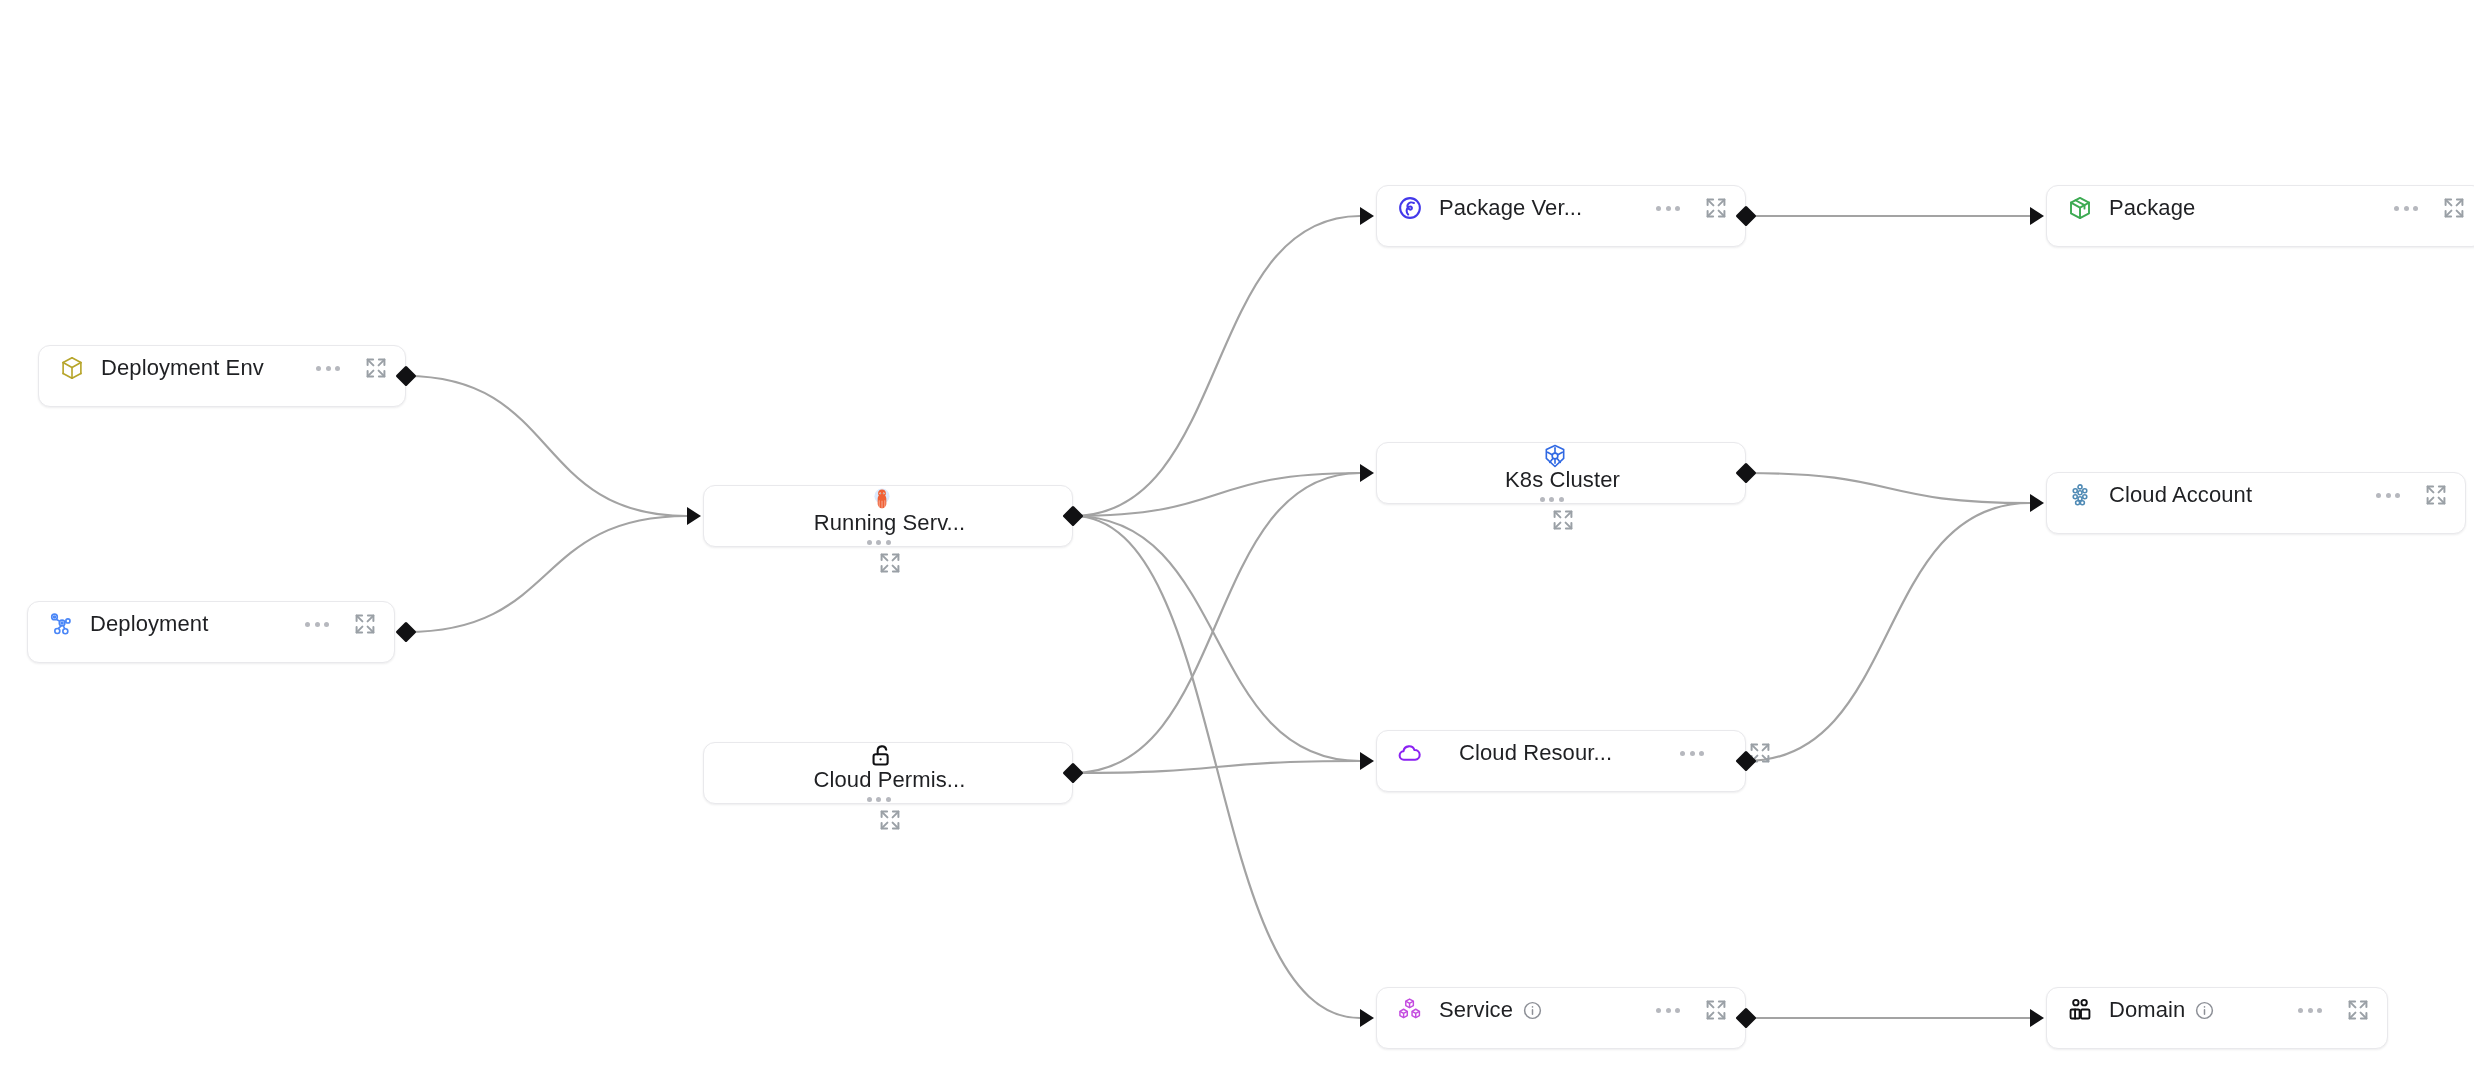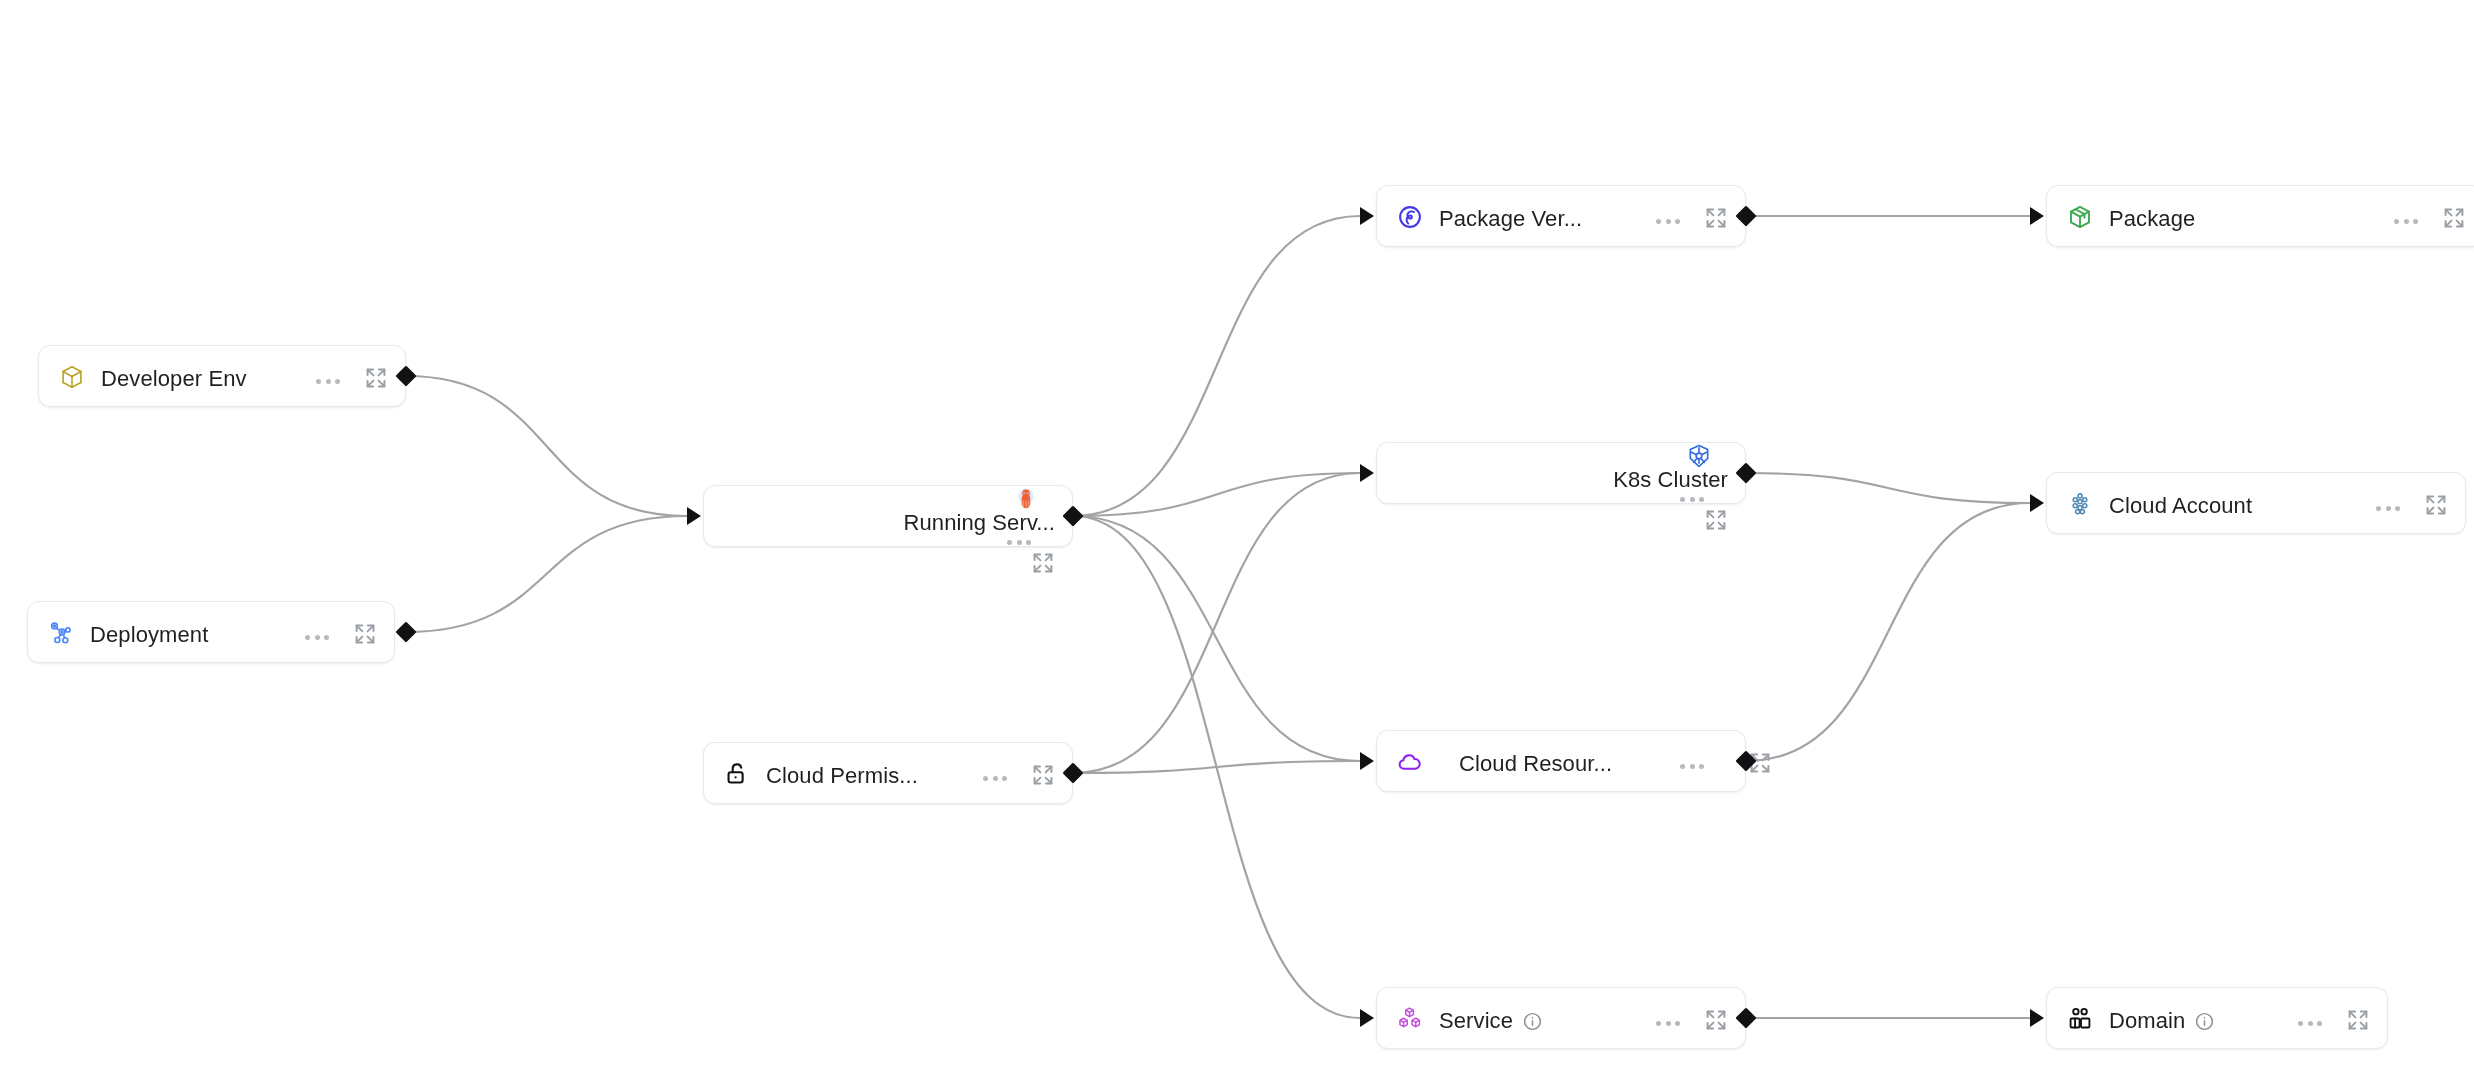--- a/index.html
+++ b/index.html
@@ -28,21 +28,21 @@
     stroke: #a3a3a3;
     stroke-width: 2.2;
   }
   .node {
     position: absolute;
     height: 62px;
     background: #ffffff;
     border: 1px solid #e9e9ec;
     border-radius: 12px;
     display: flex;
-    align-items: flex-end;
+    align-items: center;
     padding: 0 17px 16px 20px;
     box-shadow: 0 1px 2px rgba(16,24,40,0.045), 0 1px 3px rgba(16,24,40,0.035);
   }
   .node-icon {
     width: 26px; height: 26px;
     flex: 0 0 26px;
     display: flex;
     align-items: center;
     justify-content: center;
     margin-right: 16px;
@@ -125,21 +125,21 @@
         <path d="M3.8 7 12 11.6 20.2 7"></path>
             <path d="M12 11.6v9.8"></path>
         <circle cx="12" cy="2.6" r="0.8" fill="#b7a52b" stroke="none"></circle>
         <circle cx="20.2" cy="7" r="0.8" fill="#b7a52b" stroke="none"></circle>
         <circle cx="20.2" cy="17" r="0.8" fill="#b7a52b" stroke="none"></circle>
         <circle cx="12" cy="21.4" r="0.8" fill="#b7a52b" stroke="none"></circle>
         <circle cx="3.8" cy="17" r="0.8" fill="#b7a52b" stroke="none"></circle>
         <circle cx="3.8" cy="7" r="0.8" fill="#b7a52b" stroke="none"></circle>
           </svg>
         </span>
-        <span class="node-label">Developer Env</span>
+        <span class="node-label">Deployment Env</span>
         <span class="node-spacer"></span>
         <span class="dots-btn">
           <i></i>
           <i></i>
           <i></i>
         </span>
         <span class="expand-btn">
           <svg width="24" height="24" viewBox="0 0 24 24" fill="none" stroke="#9aa0a6" stroke-width="2" stroke-linecap="round" stroke-linejoin="round">
   <path d="M9.1 3.6H3.6v5.5M14.9 3.6h5.5v5.5M20.4 14.9v5.5h-5.5M3.6 14.9v5.5h5.5"></path>
   <path d="M3.6 3.6 9.4 9.4M20.4 3.6 14.6 9.4M20.4 20.4 14.6 14.6M3.6 20.4 9.4 14.6"></path>
@@ -196,21 +196,21 @@
         </span>
         <span class="expand-btn">
           <svg width="24" height="24" viewBox="0 0 24 24" fill="none" stroke="#9aa0a6" stroke-width="2" stroke-linecap="round" stroke-linejoin="round">
   <path d="M9.1 3.6H3.6v5.5M14.9 3.6h5.5v5.5M20.4 14.9v5.5h-5.5M3.6 14.9v5.5h5.5"></path>
   <path d="M3.6 3.6 9.4 9.4M20.4 3.6 14.6 9.4M20.4 20.4 14.6 14.6M3.6 20.4 9.4 14.6"></path>
           </svg>
         </span>
       </div>
       <div class="handle" style="left: 1073px; top: 516px;"></div>
       <div class="arrow-head" style="left: 701px; top: 516px;"></div>
-      <div class="node" style="left: 703px; top: 742px; width: 370px;">
+      <div class="node" style="left: 703px; top: 742px; width: 370px; flex-direction: column;">
         <span class="node-icon">
           <svg width="26" height="26" viewBox="0 0 24 24" fill="none" stroke="#111113" stroke-width="1.9" stroke-linecap="round" stroke-linejoin="round">
         <rect x="4.2" y="10.4" width="13" height="9.4" rx="2.1"></rect>
         <path d="M8 10.4V7.1a4 4 0 0 1 7.9-.9"></path>
         <circle cx="10.7" cy="15.1" r="1.05" fill="#111113" stroke="none"></circle>
           </svg>
         </span>
         <span class="node-label">Cloud Permis...</span>
         <span class="node-spacer"></span>
         <span class="dots-btn">

